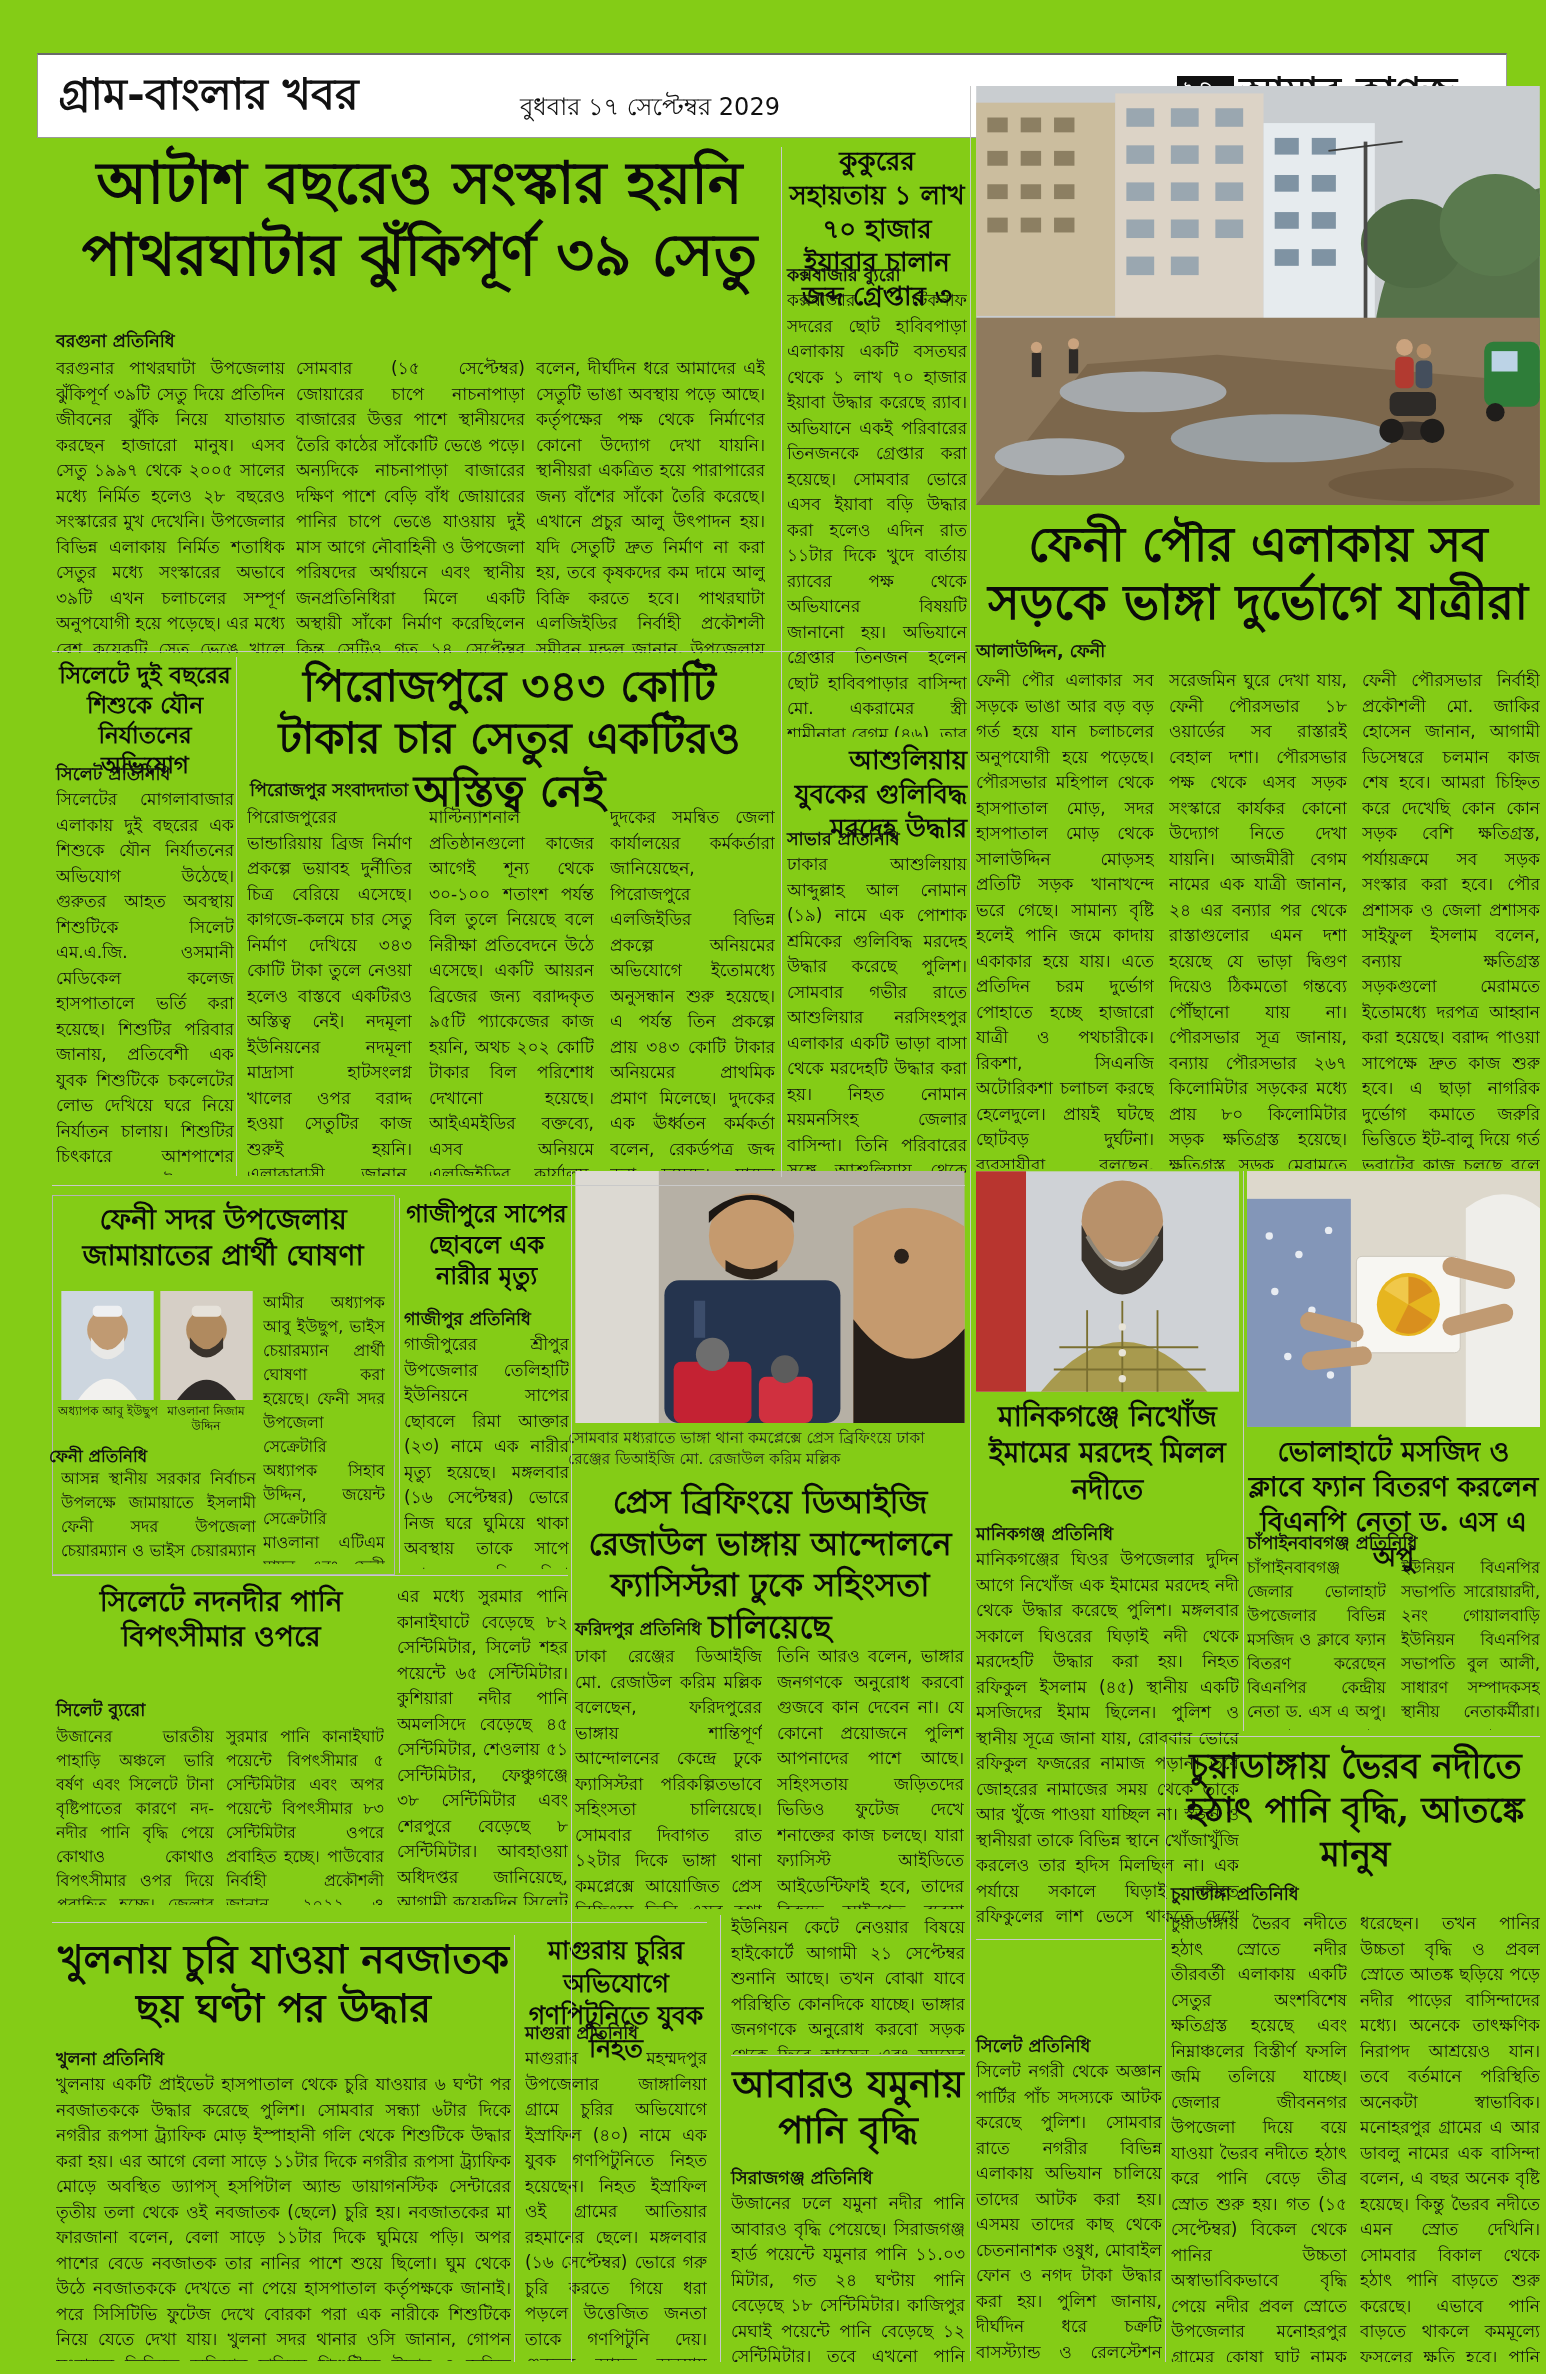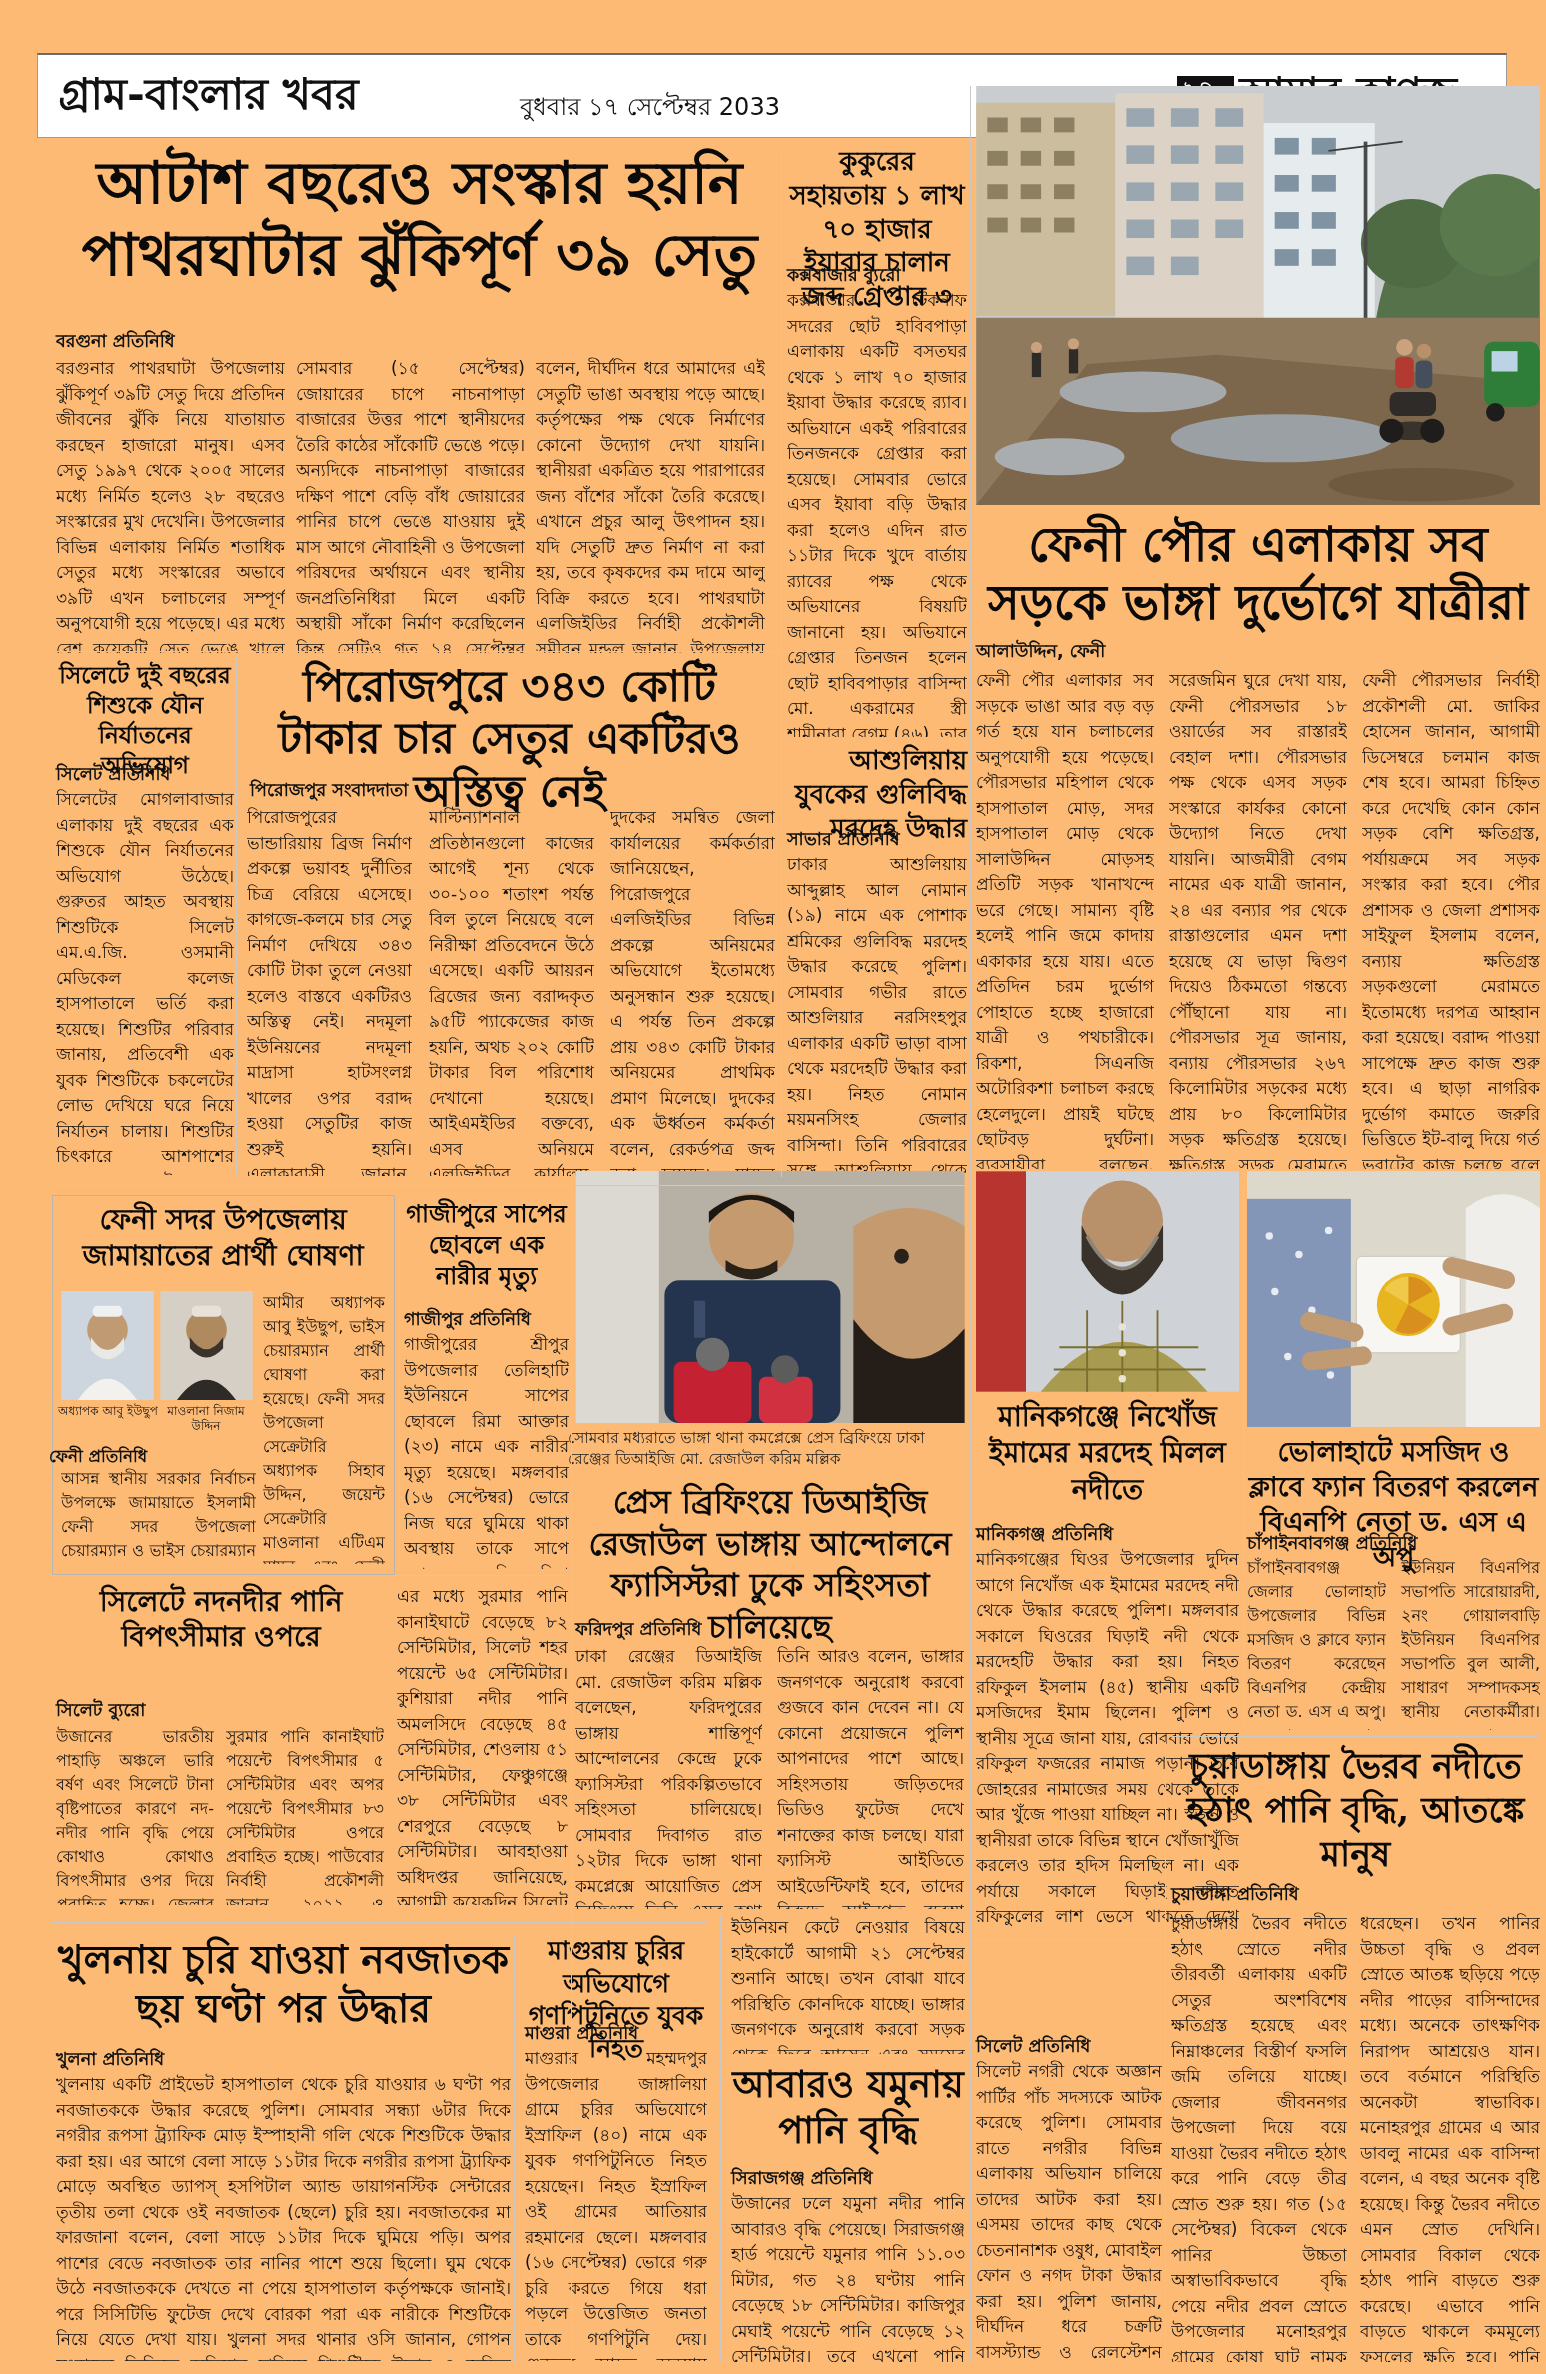--- a/index.html
+++ b/index.html
@@ -1,16 +1,16 @@
 <!DOCTYPE html>
 <html style="font-size:15px"><head>
 <meta charset="utf-8">
 <style>
   html,body{margin:0;padding:0;background:#e9e9e9;}
-  #page{position:relative;width:1546px;height:2375px;background:#fdba74;margin:0 auto;
+  #page{position:relative;width:1546px;height:2375px;background:#84cc16;margin:0 auto;
         font-family:"DejaVu Sans",sans-serif;color:#111;overflow:hidden;}
   .abs{position:absolute;}
   .hl{font-weight:bold;text-align:center;font-family:"DejaVu Serif","DejaVu Sans",serif;color:#0a0a0a;}
   .by{position:absolute;font-weight:bold;font-size:17.6px;}
   .bcol{position:absolute;font-size:17px;line-height:1.5;text-align:justify;overflow:hidden;word-break:break-word;}
   .cap{position:absolute;font-size:15.3px;line-height:1.35;color:#222;}
   .vr{position:absolute;width:0.9px;background:#c9c9c9;}
   .hr{position:absolute;height:0.9px;background:#c9c9c9;}
   
   #hdr{position:absolute;left:37px;top:53px;width:1468px;height:82px;border:0.9px solid #9a9a9a;border-top:2.8px solid #6a6a6a;background:#fff;}
@@ -58,21 +58,21 @@
   
   #l-hl{left:525px;top:1935px;width:182px;font-size:25px;line-height:1.3;}
 </style>
 </head>
 <body>
 
 <div id="page">
 
   <div id="hdr">
     <div id="hdr-title">গ্রাম-বাংলার খবর</div>
-    <div id="hdr-date">বুধবার ১৭ সেপ্টেম্বর 2033</div>
+    <div id="hdr-date">বুধবার ১৭ সেপ্টেম্বর 2029</div>
     <div id="logo">
       <div id="logo-row">
         <span id="logo-dainik">দৈনিক</span>
         <span id="logo-name">আমার কাগজ</span>
       </div>
       <div id="logo-sub">The Daily Amar Kagoj</div>
     </div>
     <div id="pagenum">৩</div>
   </div>
 

